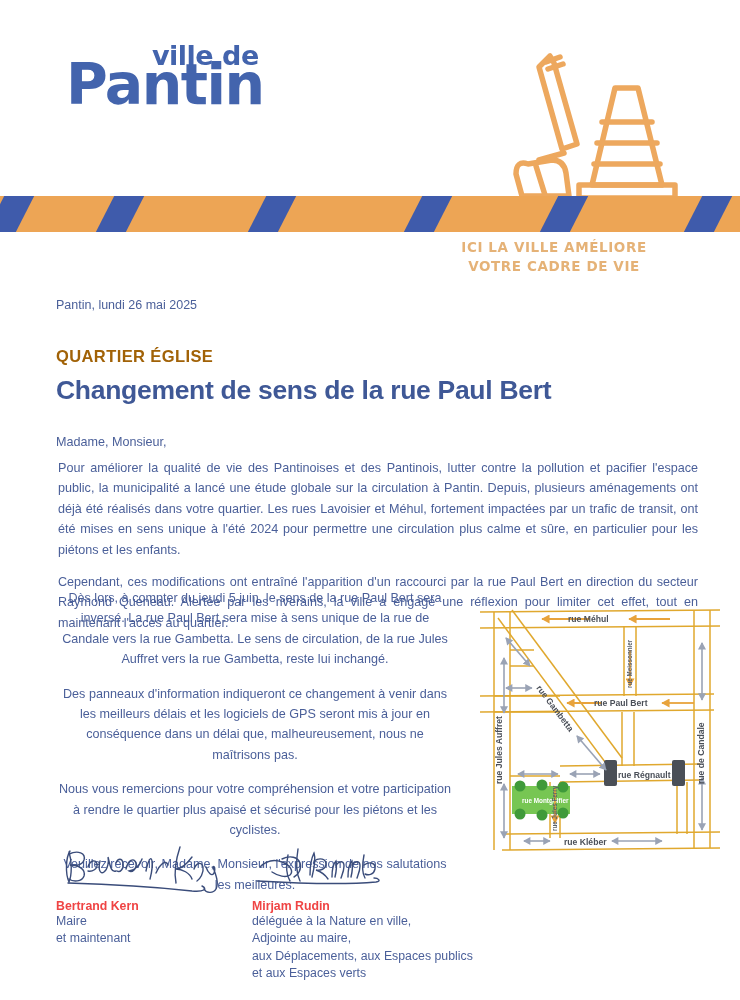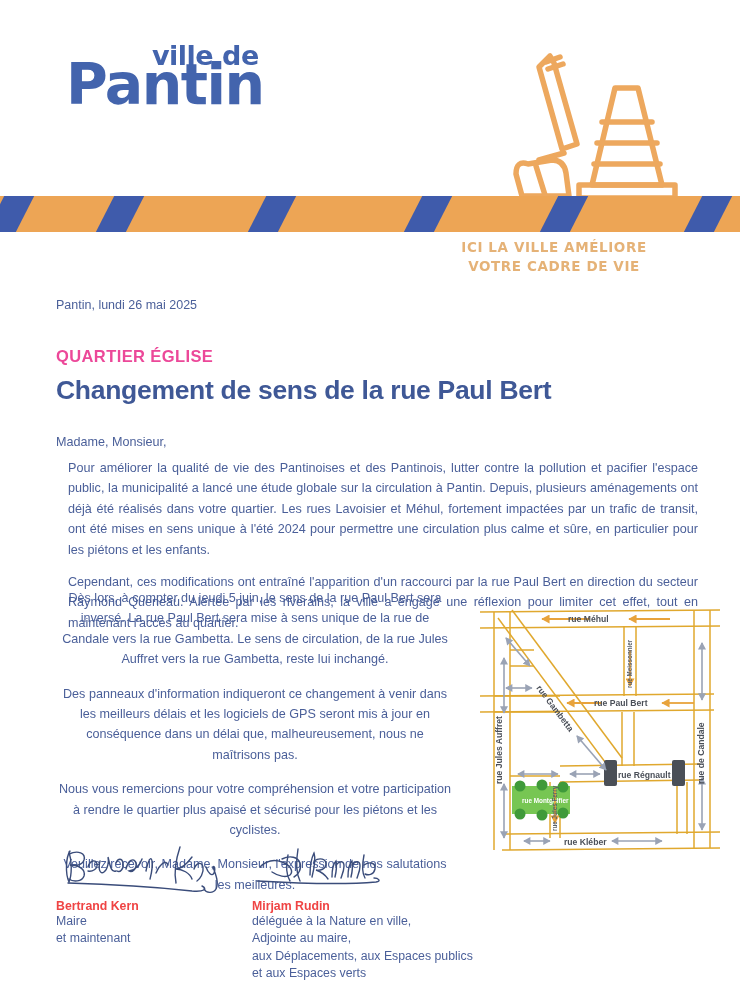--- a/index.html
+++ b/index.html
@@ -93,21 +93,21 @@
     position: absolute;
     left: 56px; top: 298px;
     font-size: 12.5px;
     color: #4a5f99;
   }
   .kicker {
     position: absolute;
     left: 56px; top: 347px;
     font-size: 16.5px;
     font-weight: 700;
-    color: #ec4899;
+    color: #a16207;
     letter-spacing: 0.4px;
   }
   .doc-title {
     position: absolute;
     left: 56px; top: 357px;
     font-size: 26.5px;
     font-weight: 700;
     color: #3f5896;
     letter-spacing: -0.3px;
   }
@@ -121,21 +121,21 @@
   }
   .body-wide {
     position: absolute;
     left: 56px; top: 458px;
     width: 642px;
     font-size: 12.6px;
     line-height: 1.62;
     color: #4a5f99;
     text-align: justify;
   }
-  .body-wide p { margin: 0 0 12px 12px; }
+  .body-wide p { margin: 0 0 12px 2px; }
 
   .body-narrow {
     position: absolute;
     left: 56px; top: 588px;
     width: 398px;
     font-size: 12.6px;
     line-height: 1.62;
     color: #4a5f99;
   }
   .body-narrow p { margin: 0 0 14px 0; text-align: center; }

